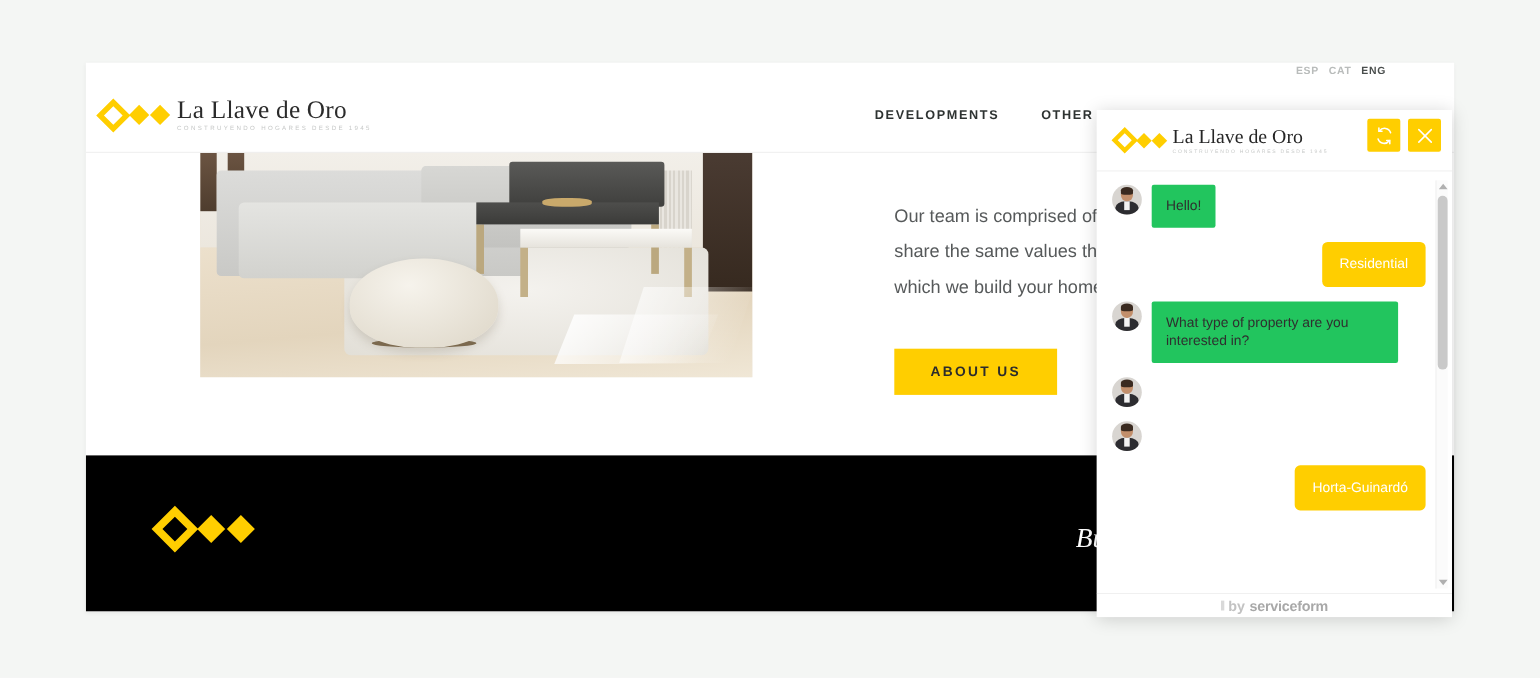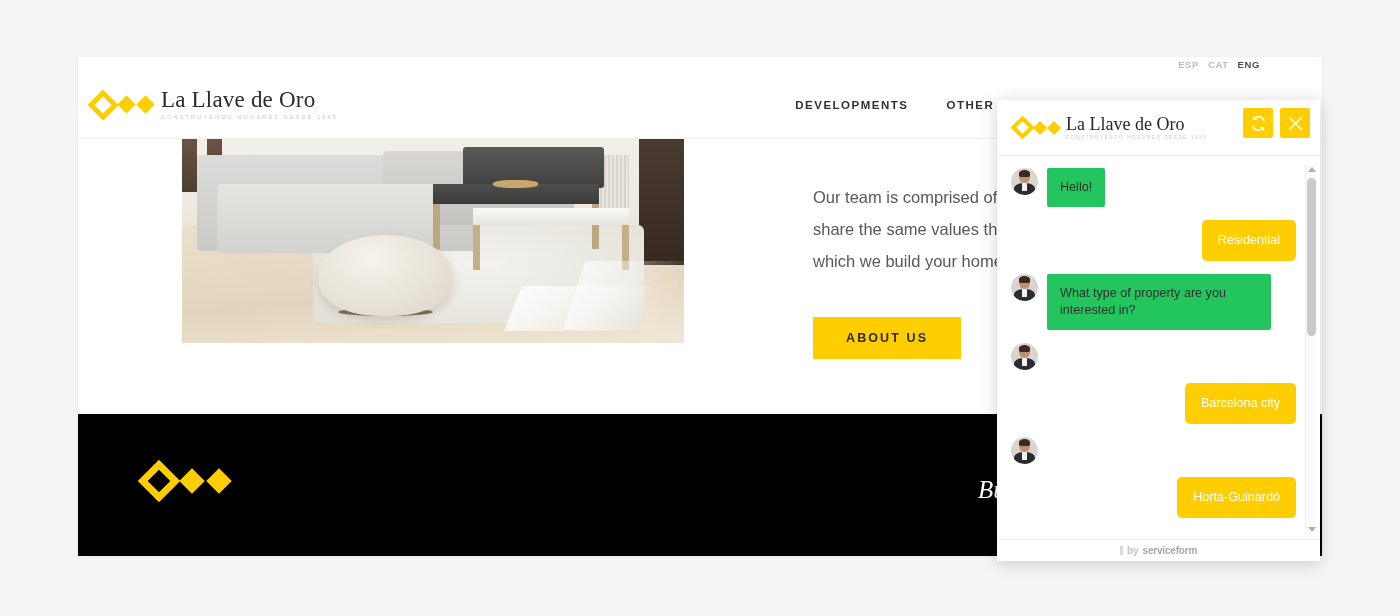--- a/index.html
+++ b/index.html
@@ -375,22 +375,22 @@
     align-items: center;
     justify-content: center;
     gap: 4px;
     font-size: 9.5px;
     color: #b9b9b9;
   }
   .sf-mark {
     width: 3px; height: 9px;
     background: #d9d9d9;
   }
-  .sf-by { font-size: 10px; color: #c2c2c2; font-weight: bold; }
-  .sf-name { font-size: 10px; font-weight: 700; color: #a8a8a8; letter-spacing: -.2px; }
+  .sf-by { font-size: 13px; color: #c2c2c2; font-weight: bold; }
+  .sf-name { font-size: 13px; font-weight: 700; color: #a8a8a8; letter-spacing: -.2px; }
 </style>
 </head>
 <body>
 
 <div class="canvas">
 
   <div class="site">
 
     <div class="utilbar">
       <span class="lang">ESP</span>
@@ -524,23 +524,20 @@
 
       <div class="msg bot">
         <div class="avatar">
           <div class="av-body"></div>
             <div class="av-shirt"></div>
           <div class="av-head"></div>
             <div class="av-hair"></div>
         </div>
       </div>
 
-      <div class="msg user">
-        <div class="bubble-user">Barcelona city</div>
-      </div>
 
       <div class="msg bot">
         <div class="avatar">
           <div class="av-body"></div>
             <div class="av-shirt"></div>
           <div class="av-head"></div>
             <div class="av-hair"></div>
         </div>
       </div>
 

